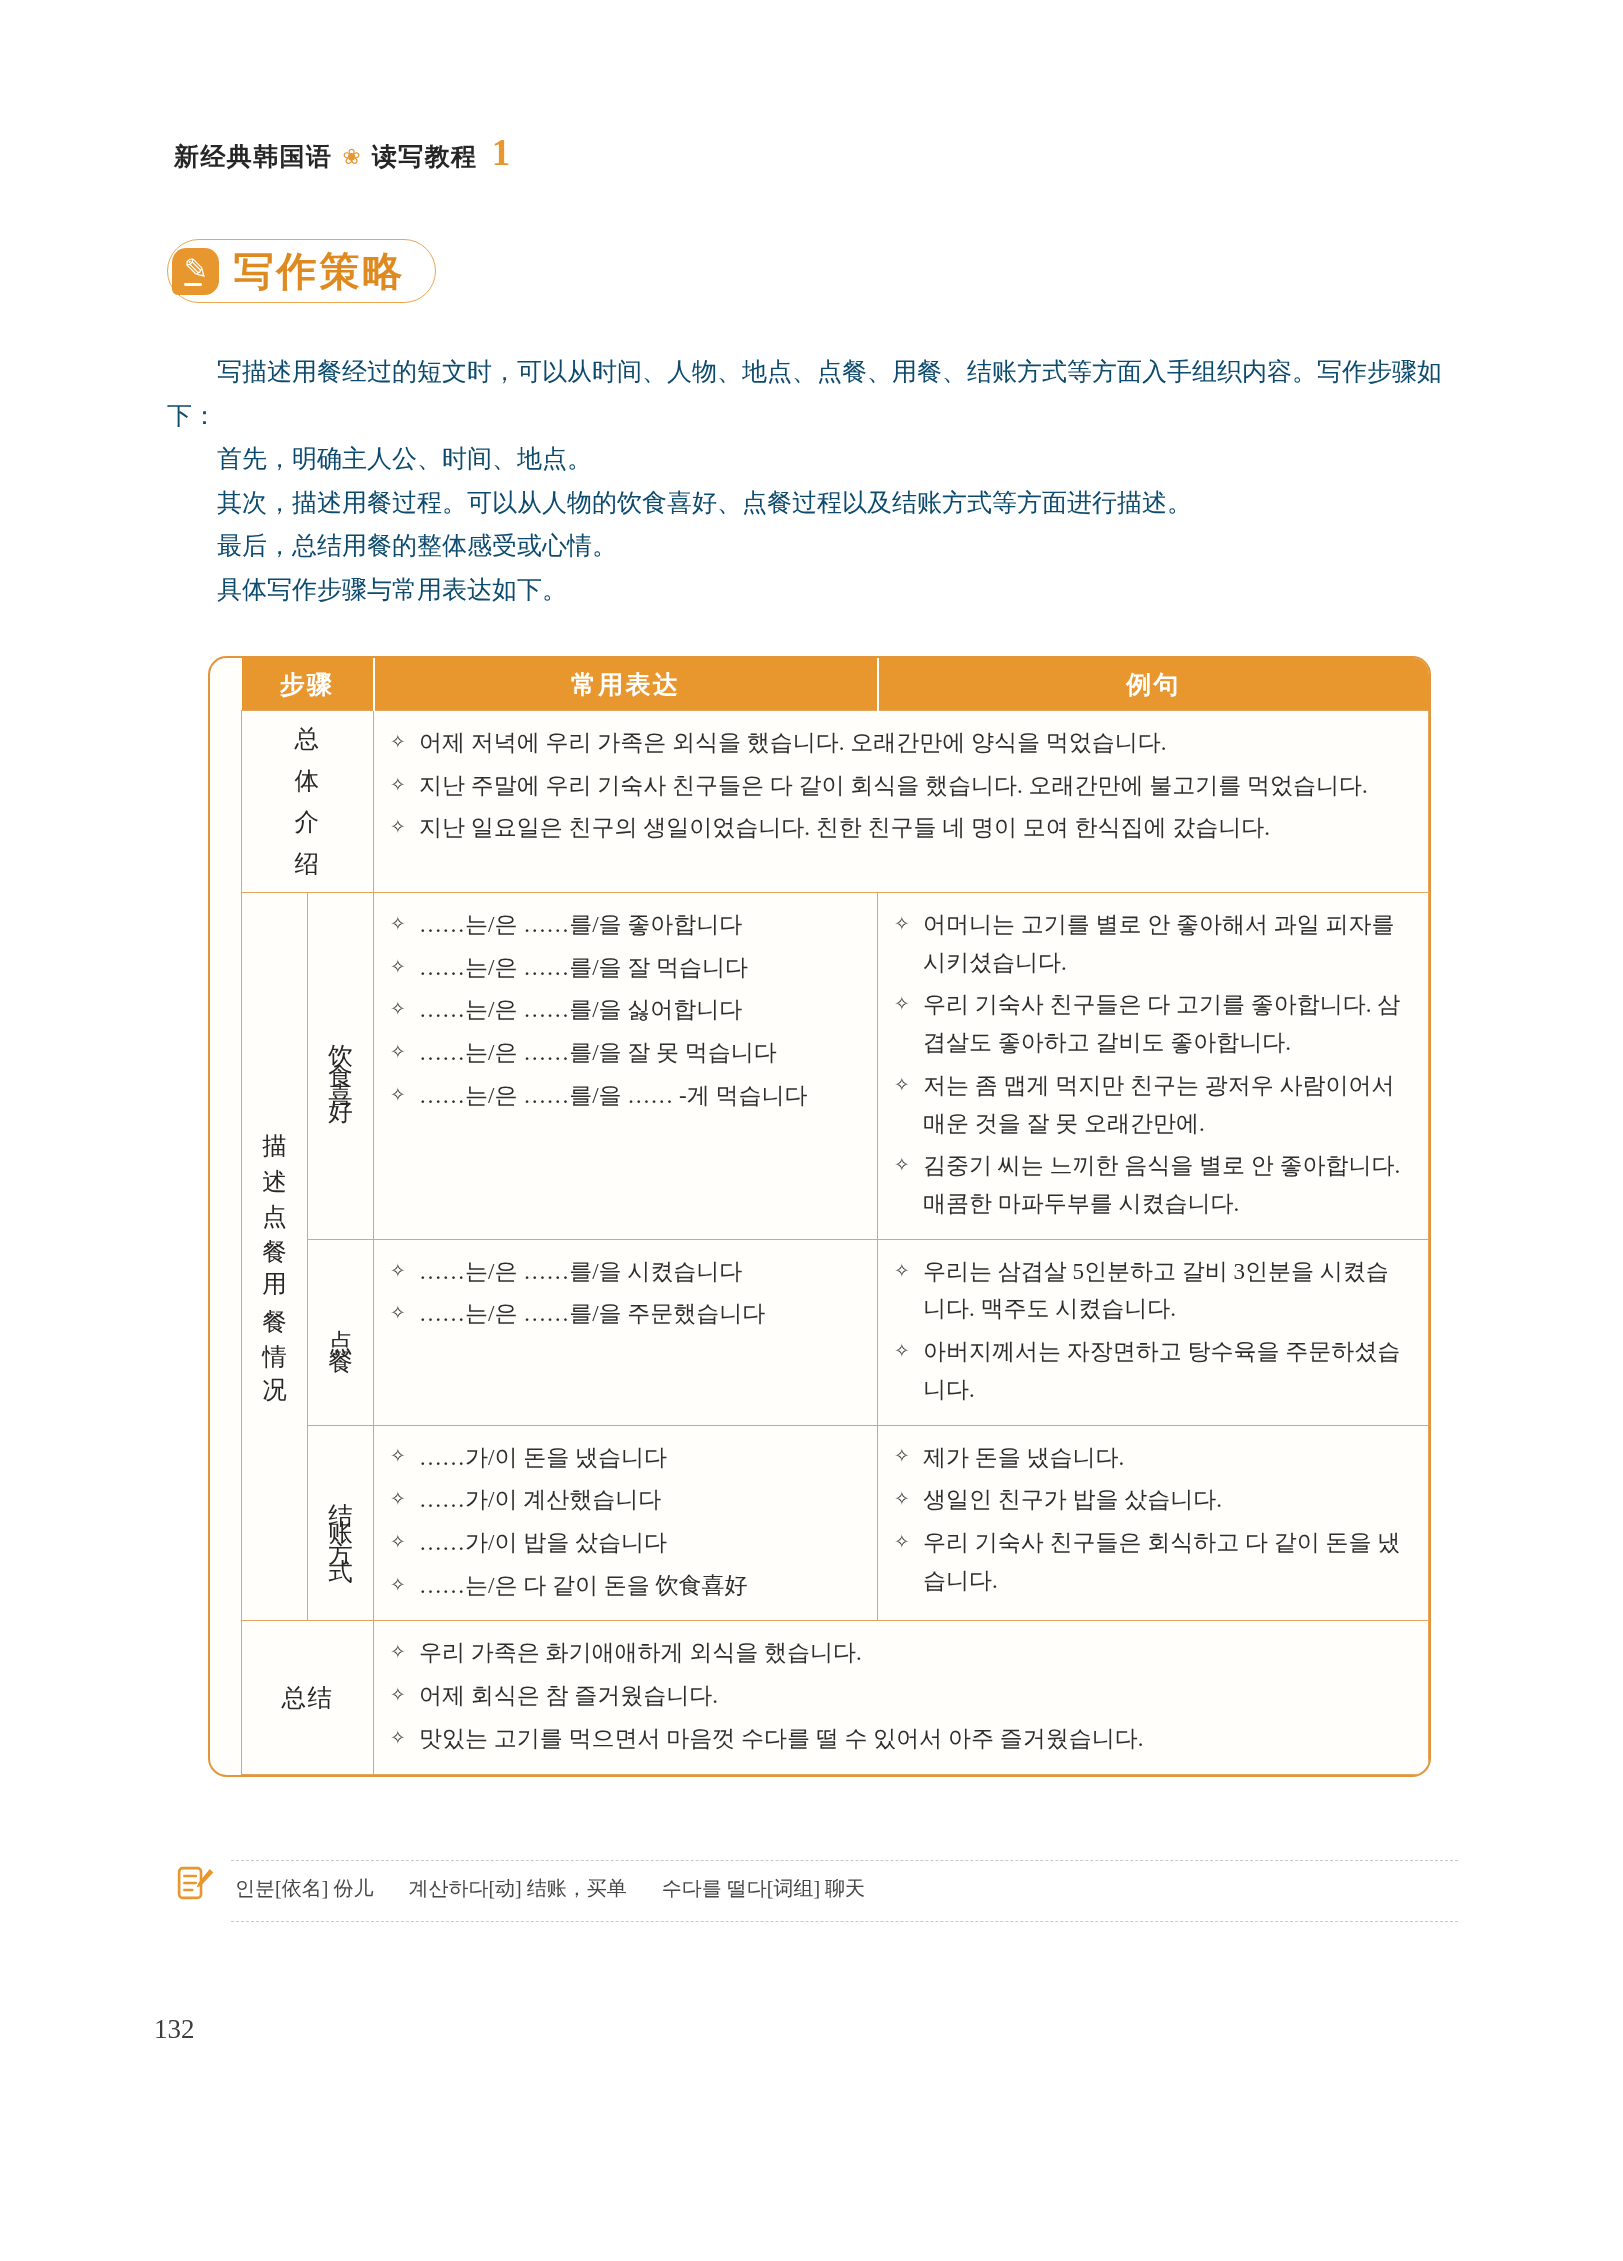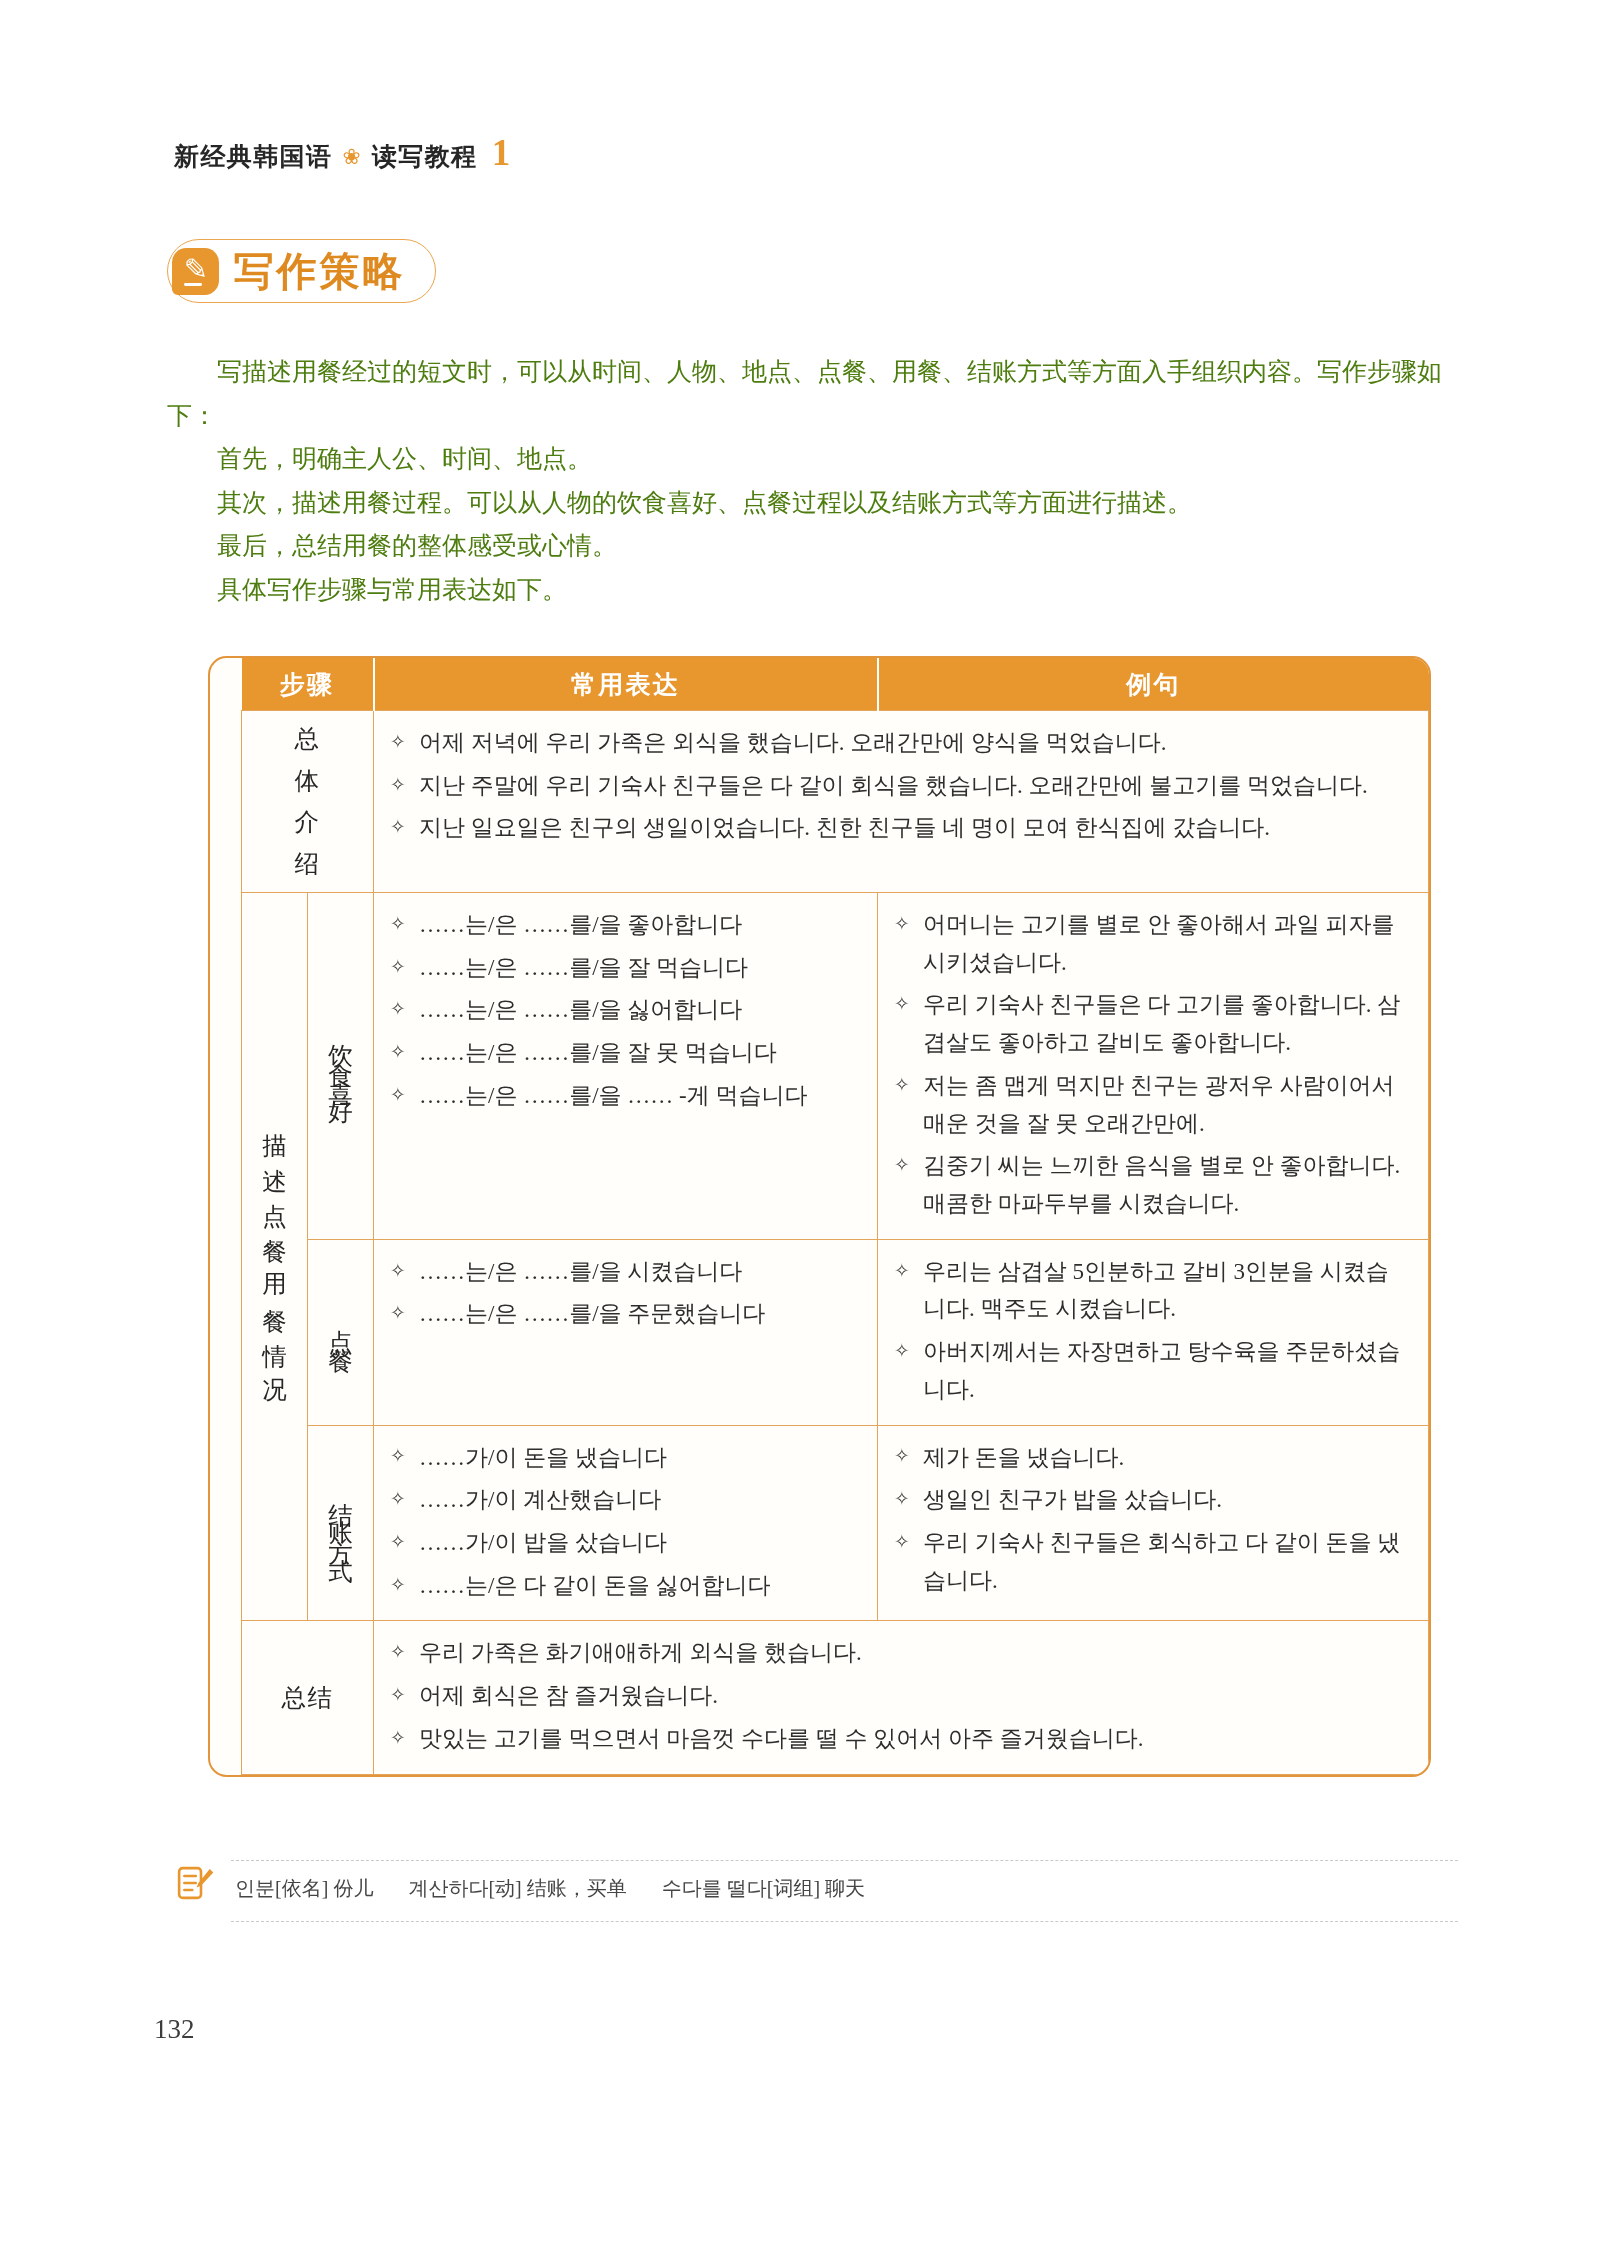--- a/index.html
+++ b/index.html
@@ -27,21 +27,21 @@
   .badge{display:inline-flex;align-items:center;gap:14.4px;margin-top:66px;
     border:1.4px solid #EBA64F;border-radius:32px;padding:3.6px 30px 3.6px 4.3px;background:#fff;}
   .badge-icon{width:47px;height:47px;background:var(--orange);border-radius:14.4px 14.4px 14.4px 5.8px;
     display:flex;align-items:center;justify-content:center;position:relative;}
   .badge-icon .pg{color:#fff;font-size:29px;line-height:1;transform:translateY(-2.2px);}
   .badge-icon .bar{position:absolute;left:11.5px;bottom:8.6px;width:18.7px;height:2.9px;background:#fff;border-radius:1.4px;}
   .badge-label{font-family:"Liberation Sans","DejaVu Sans",sans-serif;font-weight:bold;
     font-size:40px;color:var(--orange-deep);letter-spacing:2.9px;}
 
   
-  .intro{margin-top:47px;font-size:25px;line-height:1.74;color:#4d7c0f;}
+  .intro{margin-top:47px;font-size:25px;line-height:1.74;color:#0c4a6e;}
   .intro p{margin:0;text-indent:2em;}
 
   
   .tbl-wrap{margin:45px 27px 0 41px;border:2.2px solid #E2953B;border-radius:18.7px;overflow:hidden;background:#FFFEFA;padding-left:31px;}
   table{width:100%;border-collapse:collapse;table-layout:fixed;}
   col.c1{width:66px}col.c2{width:66px}col.c3{width:504px}col.c4{width:auto}
   th{background:var(--orange);color:#fff;font-family:"Liberation Sans","DejaVu Sans",sans-serif;
     font-weight:bold;font-size:25px;padding:9.4px 0;letter-spacing:2.2px;}
   th+th{border-left:2.2px solid #fff;}
   td{border:1.4px solid var(--cell-border);}
@@ -223,21 +223,21 @@
             <div class="item">
               <span class="blt">✧</span>
               <span class="itx">……가/이 계산했습니다</span>
             </div>
             <div class="item">
               <span class="blt">✧</span>
               <span class="itx">……가/이 밥을 샀습니다</span>
             </div>
             <div class="item">
               <span class="blt">✧</span>
-              <span class="itx">……는/은 다 같이 돈을 싫어합니다</span>
+              <span class="itx">……는/은 다 같이 돈을 饮食喜好</span>
             </div>
           </td>
           <td class="cx">
             <div class="item">
               <span class="blt">✧</span>
               <span class="itx">제가 돈을 냈습니다.</span>
             </div>
             <div class="item">
               <span class="blt">✧</span>
               <span class="itx">생일인 친구가 밥을 샀습니다.</span>

